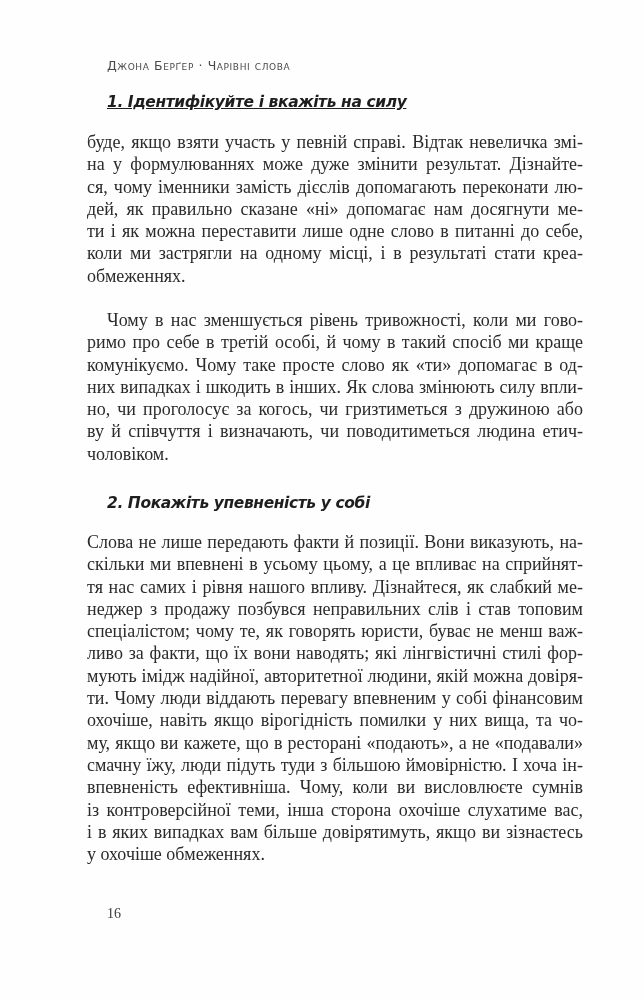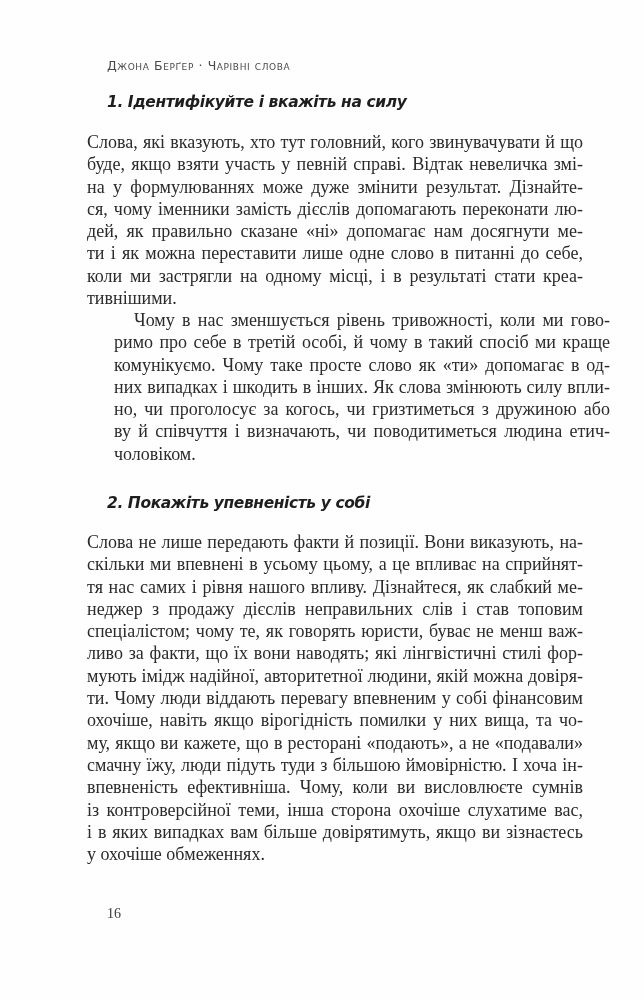--- a/index.html
+++ b/index.html
@@ -35,34 +35,34 @@
       position: absolute;
       left: 107px;
       font-family: "DejaVu Sans", sans-serif;
       font-style: italic;
       font-weight: bold;
       font-size: 15.5px;
       letter-spacing: -0.4px;
       color: #1e1e1e;
       white-space: nowrap;
     }
-    .heading-1 { top: 93px; }
+    .heading-1 { top: 93px; text-decoration: underline; }
     .heading-2 { top: 494px; }
 
     .paragraph {
       position: absolute;
       left: 87px;
       width: 496px;
       font-family: "Liberation Serif", serif;
       font-size: 18px;
       line-height: 22.3px;
       color: #2b2b2b;
     }
     .para-1 { top: 131px; }
-    .para-2 { top: 309px; margin-left: 27px; }
+    .para-2 { top: 309px; }
     .para-3 { top: 531px; }
 
     .line {
       display: block;
       height: 22.3px;
       white-space: nowrap;
       text-align: justify;
       text-align-last: justify;
     }
     .line.last {
@@ -83,47 +83,46 @@
 </head>
 <body>
 
 <div class="page">
 
   <div class="running-header">Джона Берґер · Чарівні слова</div>
 
   <div class="section-heading heading-1">1. Ідентифікуйте і вкажіть на силу</div>
 
   <div class="paragraph para-1">
-    <span class="line">Слова, які вказують, хто тут головний, кого звинувачувати й що</span>
     <span class="line">буде, якщо взяти участь у певній справі. Відтак невеличка змі-</span>
     <span class="line">на у формулюваннях може дуже змінити результат. Дізнайте-</span>
     <span class="line">ся, чому іменники замість дієслів допомагають переконати лю-</span>
     <span class="line">дей, як правильно сказане «ні» допомагає нам досягнути ме-</span>
     <span class="line">ти і як можна переставити лише одне слово в питанні до себе,</span>
     <span class="line">коли ми застрягли на одному місці, і в результаті стати креа-</span>
-    <span class="line last">тивнішими.</span>
+    <span class="line last">обмеженнях.</span>
   </div>
 
   <div class="paragraph para-2">
     <span class="line indent">Чому в нас зменшується рівень тривожності, коли ми гово-</span>
     <span class="line">римо про себе в третій особі, й чому в такий спосіб ми краще</span>
     <span class="line">комунікуємо. Чому таке просте слово як «ти» допомагає в од-</span>
     <span class="line">них випадках і шкодить в інших. Як слова змінюють силу впли-</span>
     <span class="line">но, чи проголосує за когось, чи гризтиметься з дружиною або</span>
     <span class="line">ву й співчуття і визначають, чи поводитиметься людина етич-</span>
     <span class="line last">чоловіком.</span>
   </div>
 
   <div class="section-heading heading-2">2. Покажіть упевненість у собі</div>
 
   <div class="paragraph para-3">
     <span class="line">Слова не лише передають факти й позиції. Вони виказують, на-</span>
     <span class="line">скільки ми впевнені в усьому цьому, а це впливає на сприйнят-</span>
     <span class="line">тя нас самих і рівня нашого впливу. Дізнайтеся, як слабкий ме-</span>
-    <span class="line">неджер з продажу дієслів неправильних слів і став топовим</span>
+    <span class="line">неджер з продажу позбувся неправильних слів і став топовим</span>
     <span class="line">спеціалістом; чому те, як говорять юристи, буває не менш важ-</span>
     <span class="line">ливо за факти, що їх вони наводять; які лінгвістичні стилі фор-</span>
     <span class="line">мують імідж надійної, авторитетної людини, якій можна довіря-</span>
     <span class="line">ти. Чому люди віддають перевагу впевненим у собі фінансовим</span>
     <span class="line">охочіше, навіть якщо вірогідність помилки у них вища, та чо-</span>
     <span class="line">му, якщо ви кажете, що в ресторані «подають», а не «подавали»</span>
     <span class="line">смачну їжу, люди підуть туди з більшою ймовірністю. І хоча ін-</span>
     <span class="line">впевненість ефективніша. Чому, коли ви висловлюєте сумнів</span>
     <span class="line">із контроверсійної теми, інша сторона охочіше слухатиме вас,</span>
     <span class="line">і в яких випадках вам більше довірятимуть, якщо ви зізнаєтесь</span>

